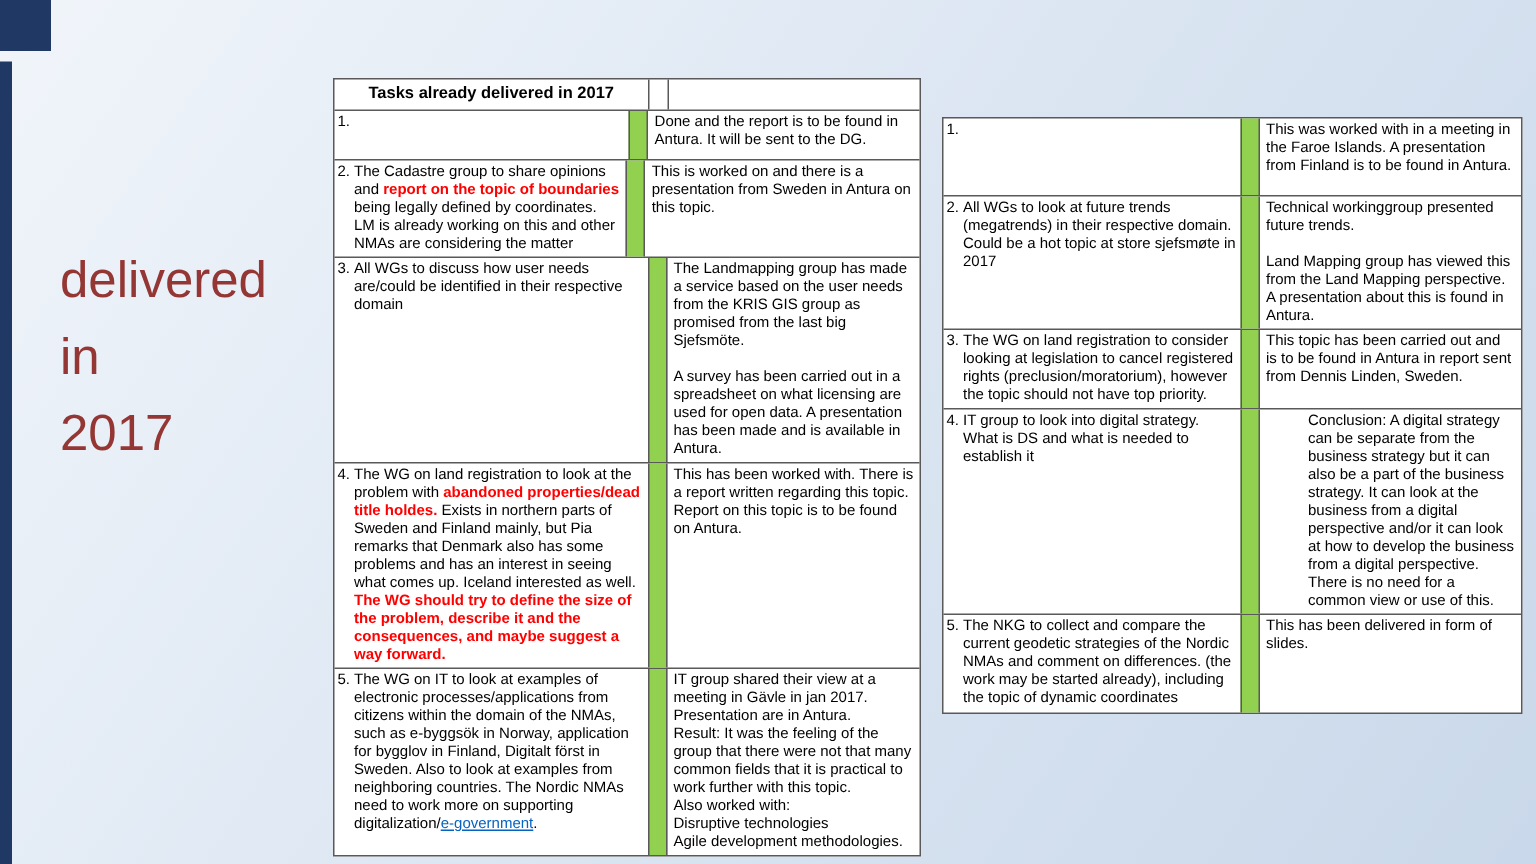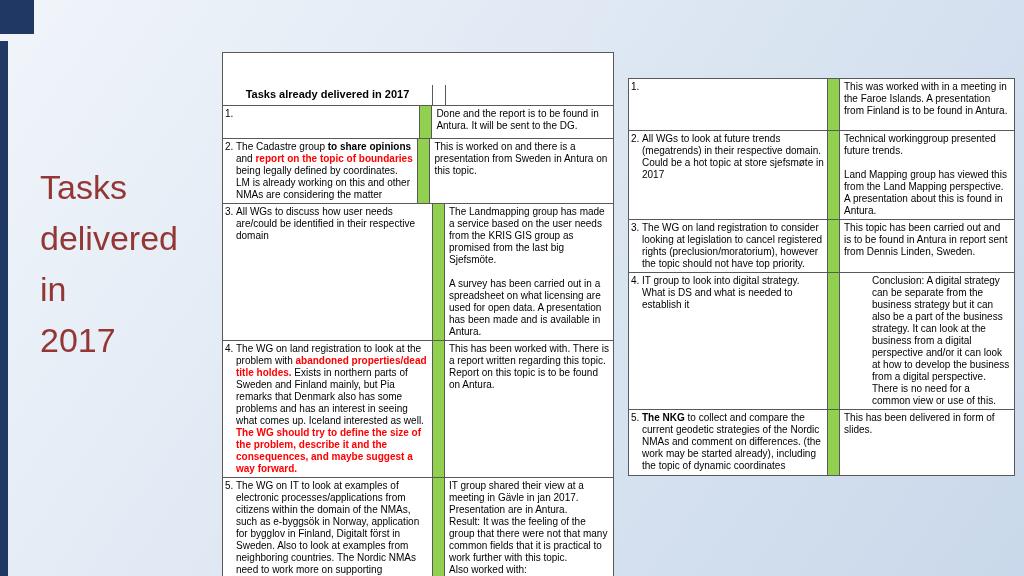--- a/index.html
+++ b/index.html
@@ -20,54 +20,53 @@
   }
   .slide-title {
     position: absolute; left: 40px; top: 162px;
     font-size: 34px; line-height: 51px; color: var(--title-red, #943634);
   }
 
   .task-table { position: absolute; background: #ffffff; border: 1px solid #595959; }
   #left-table  { left: 222px; top: 52px;  width: 392px; }
   #right-table { left: 628px; top: 78px;  width: 387px; }
 
-  .header-row { display: flex; border-bottom: 1px solid #595959; margin-top: 32px; }
+  .header-row { display: flex; border-bottom: 1px solid #595959; }
   .header-cell { min-height: 20px; padding: 3px 2px; font-size: 11px; }
   .h-task { font-weight: bold; text-align: center; }
   .h-green, .h-result { border-left: 1px solid #595959; }
 
   .t-row { display: flex; border-bottom: 1px solid #595959; }
   .t-row:last-child { border-bottom: none; }
 
   .cell { font-size: 10px; line-height: 12px; color: #000; }
   .task-cell { display: flex; padding: 2px 3px 2px 2px; }
   .num { flex: 0 0 11px; }
   .task-text { flex: 1; }
   .green-cell {
     background: var(--green, #92d050);
     border-left: 1px solid #595959; border-right: 1px solid #595959;
     flex: 0 0 auto;
   }
   .result-cell { padding: 2px 4px; white-space: pre-line; }
 
   .seg-plain { }
-  .seg-bold { font-weight: bold; }
+  .seg-bold { font-weight: normal; }
   .seg-boldred { font-weight: bold; color: var(--red-text, #ff0000); }
   .seg-link { color: var(--link-blue, #0563c1); text-decoration: underline; cursor: pointer; }
 </style>
 </head>
 <body>
 
 <div class="slide">
 
   <div class="corner-square"></div>
   <div class="left-bar"></div>
 
   <div class="slide-title">
-    <div>Tasks</div>
     <div>delivered</div>
     <div>in</div>
     <div>2017</div>
   </div>
 
   <div class="task-table" id="left-table">
     <div class="header-row">
       <div class="header-cell h-task" style="width:209px">Tasks already delivered in 2017</div>
       <div class="header-cell h-green" style="width:13px"></div>
       <div class="header-cell h-result" style="width:168px"></div>

